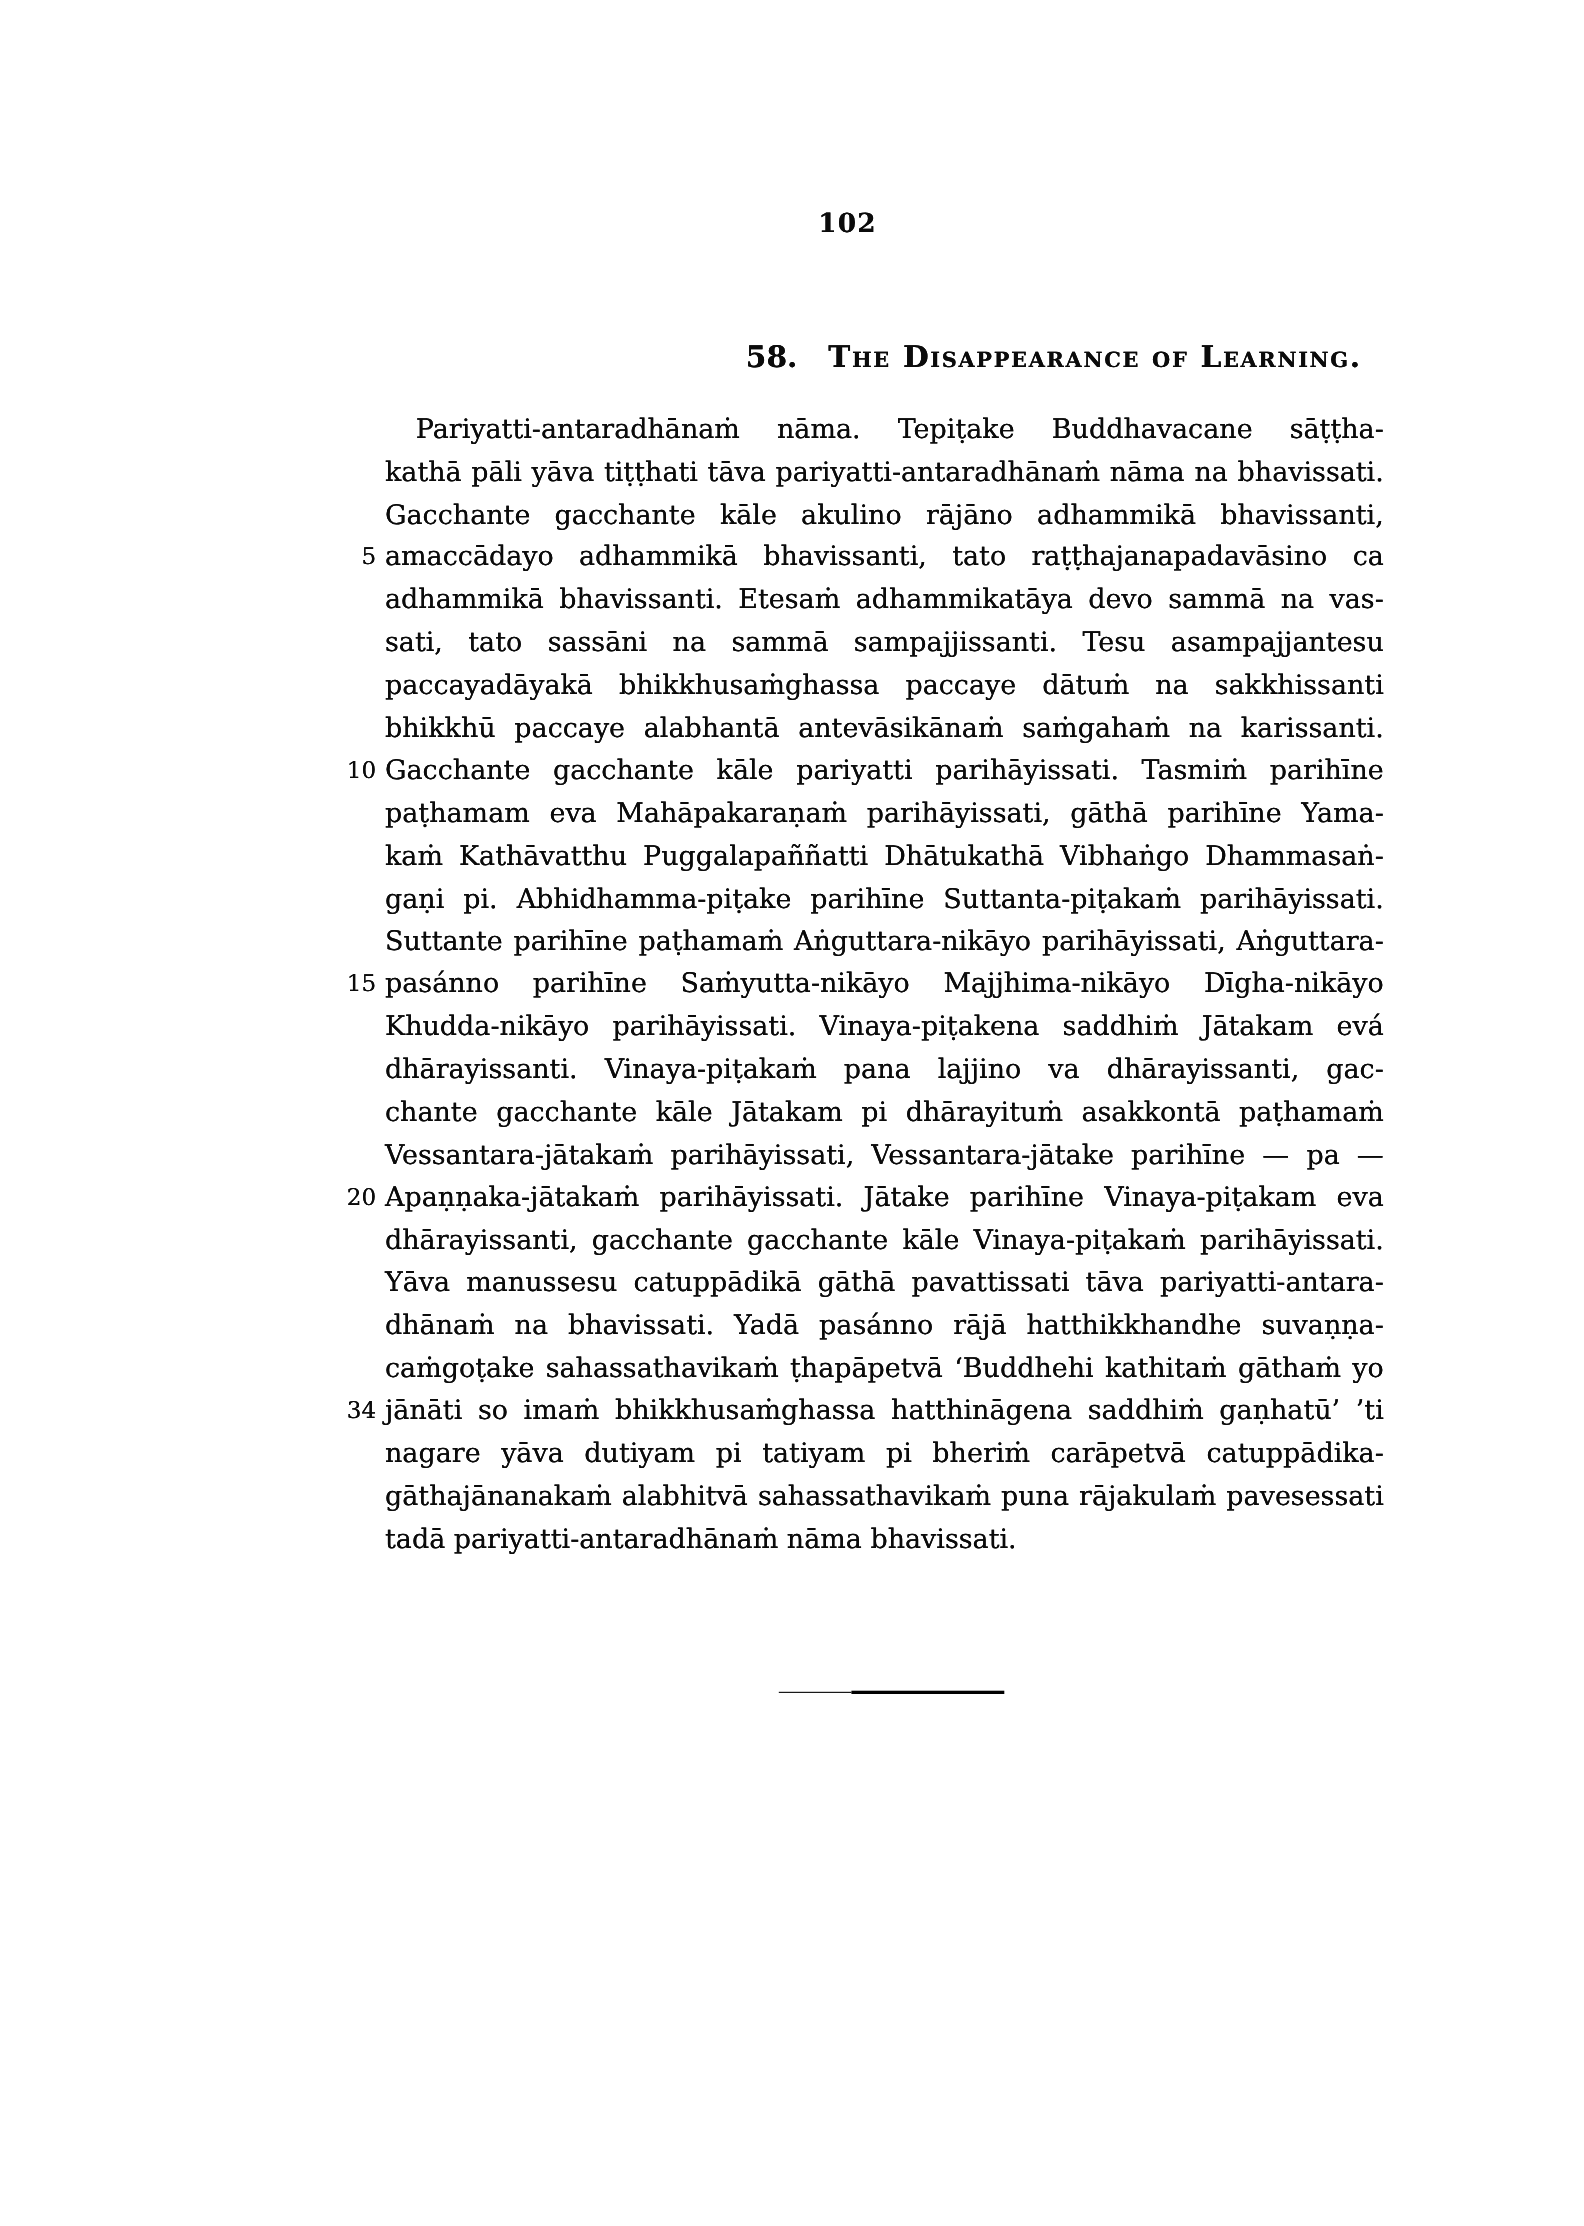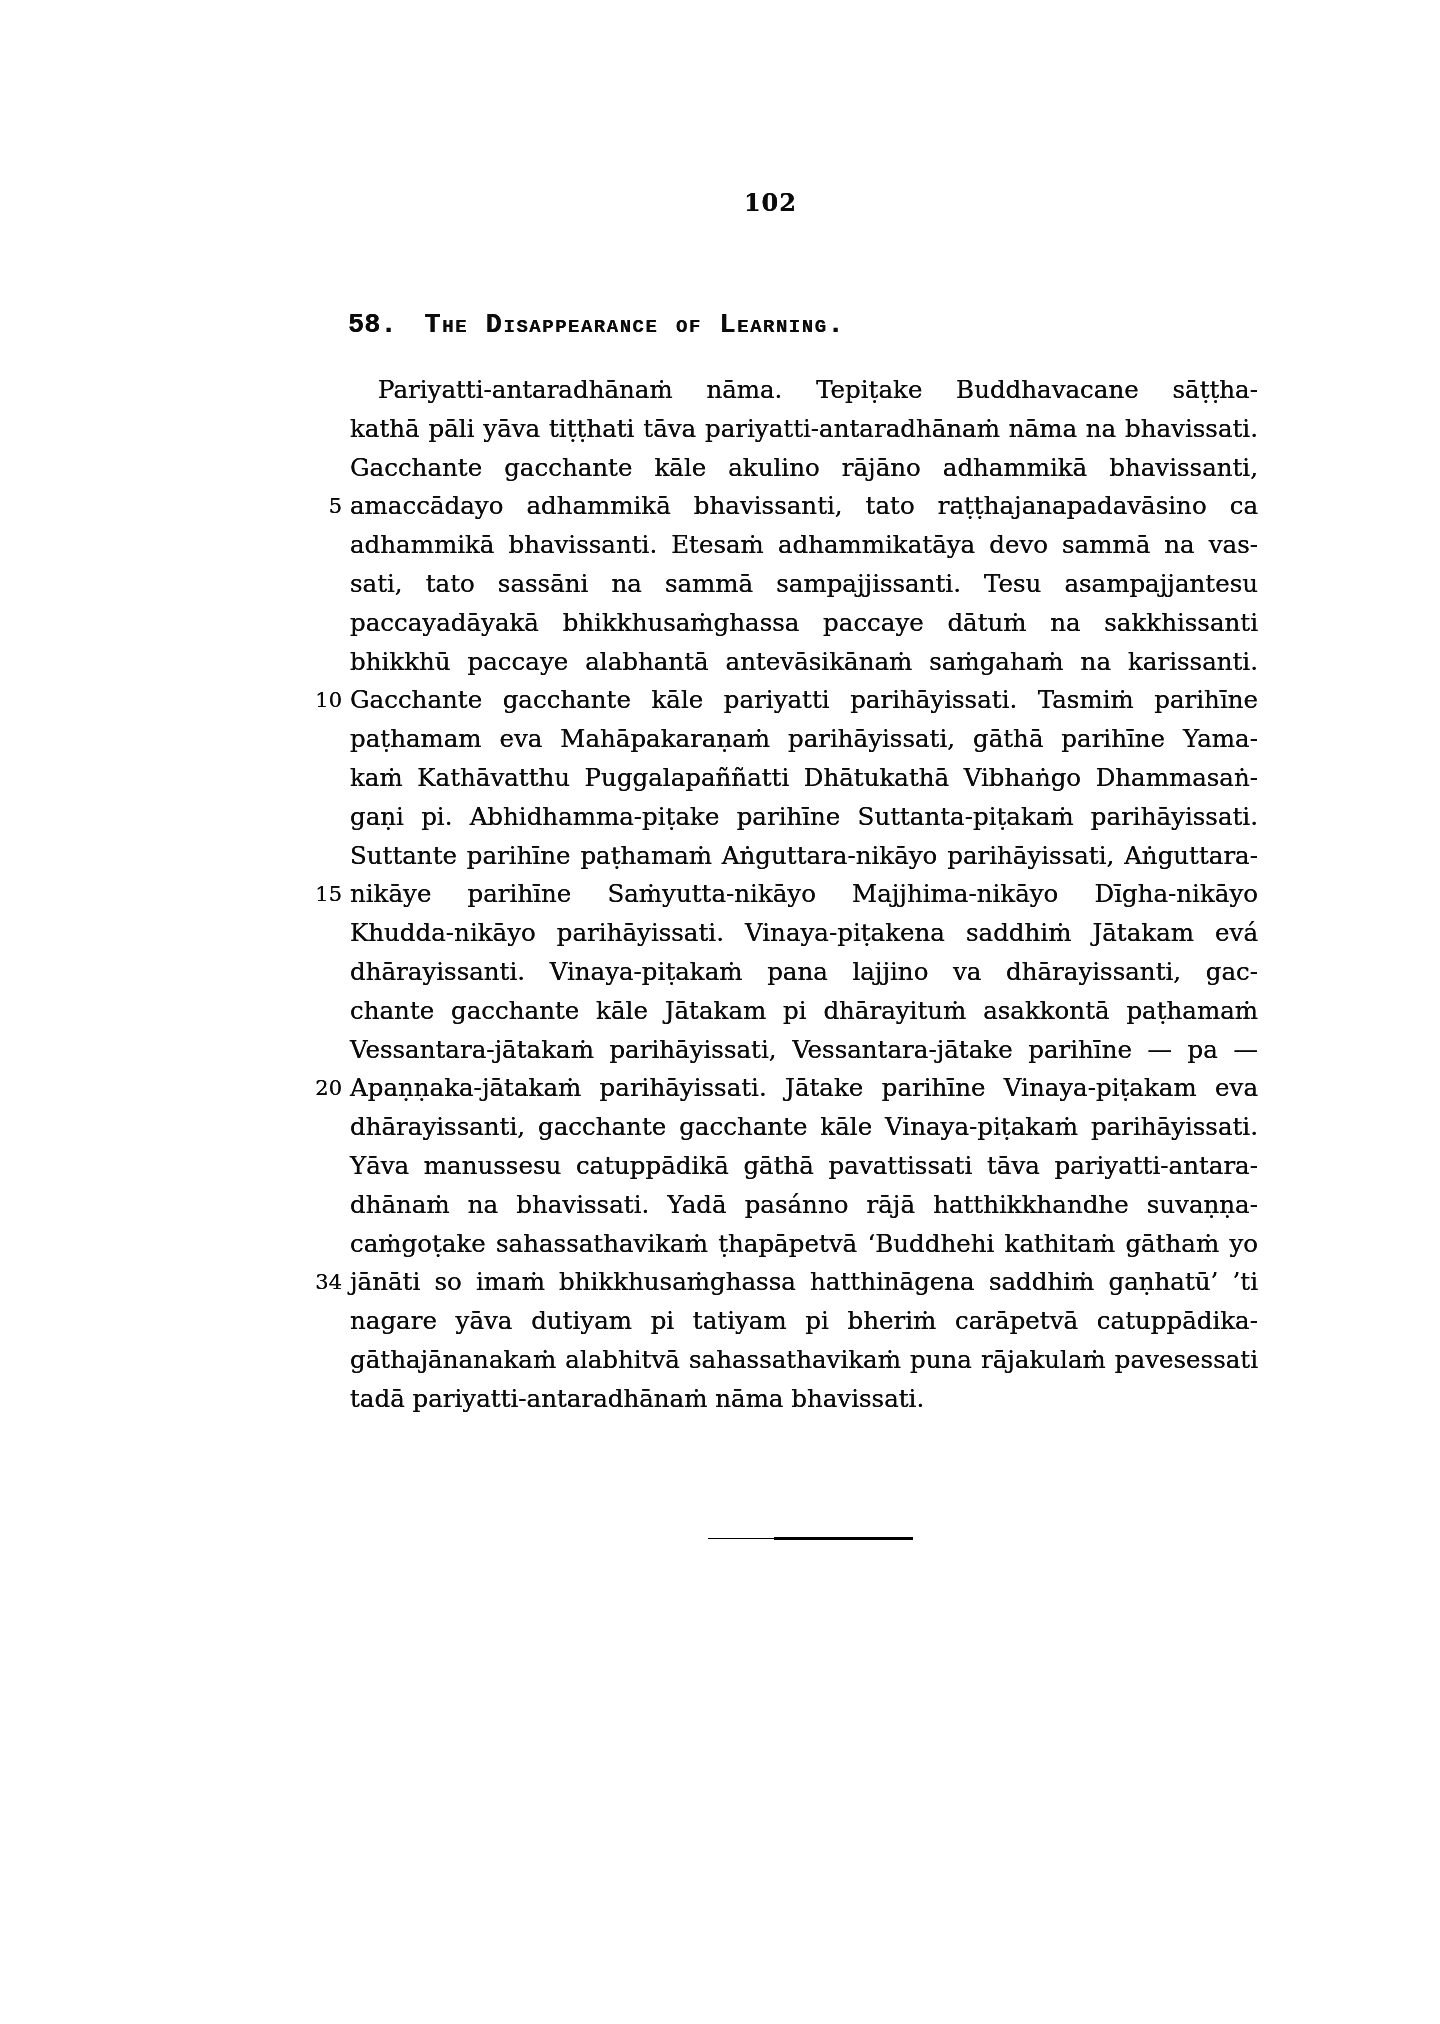--- a/index.html
+++ b/index.html
@@ -24,27 +24,26 @@
     width: 140px;
     text-align: right;
     font-size: 24px;
     font-weight: bold;
     letter-spacing: 1px;
     text-shadow: 0 0 0.5px currentColor;
   }
   .heading {
     position: absolute;
     top: 310px;
-    left: 348px;
+    left: 330px;
     width: 908px;
-    text-align: left;
+    text-align: right;
     font-size: 27px;
     white-space: nowrap;
     text-shadow: 0 0 0.5px currentColor;
-    font-family: Liberation Mono, monospace;
   }
   .sec-num {
     font-weight: bold;
     margin-right: 28px;
   }
   .sec-title {
     font-variant: small-caps;
     font-weight: bold;
     letter-spacing: 1.5px;
   }
@@ -172,21 +171,21 @@
     <span class="line-text">gaṇi pi. Abhidhamma-piṭake parihīne Suttanta-piṭakaṁ parihāyissati.</span>
   </div>
 
   <div class="line">
     <span class="line-no"></span>
     <span class="line-text">Suttante parihīne paṭhamaṁ Aṅguttara-nikāyo parihāyissati, Aṅguttara-</span>
   </div>
 
   <div class="line">
     <span class="line-no">15</span>
-    <span class="line-text">nikāye parihīne Saṁyutta-nikāyo Majjhima-nikāyo Dīgha-nikāyo</span>
+    <span class="line-text">pasánno parihīne Saṁyutta-nikāyo Majjhima-nikāyo Dīgha-nikāyo</span>
   </div>
 
   <div class="line">
     <span class="line-no"></span>
     <span class="line-text">Khudda-nikāyo parihāyissati. Vinaya-piṭakena saddhiṁ Jātakam evá</span>
   </div>
 
   <div class="line">
     <span class="line-no"></span>
     <span class="line-text">dhārayissanti. Vinaya-piṭakaṁ pana lajjino va dhārayissanti, gac-</span>

